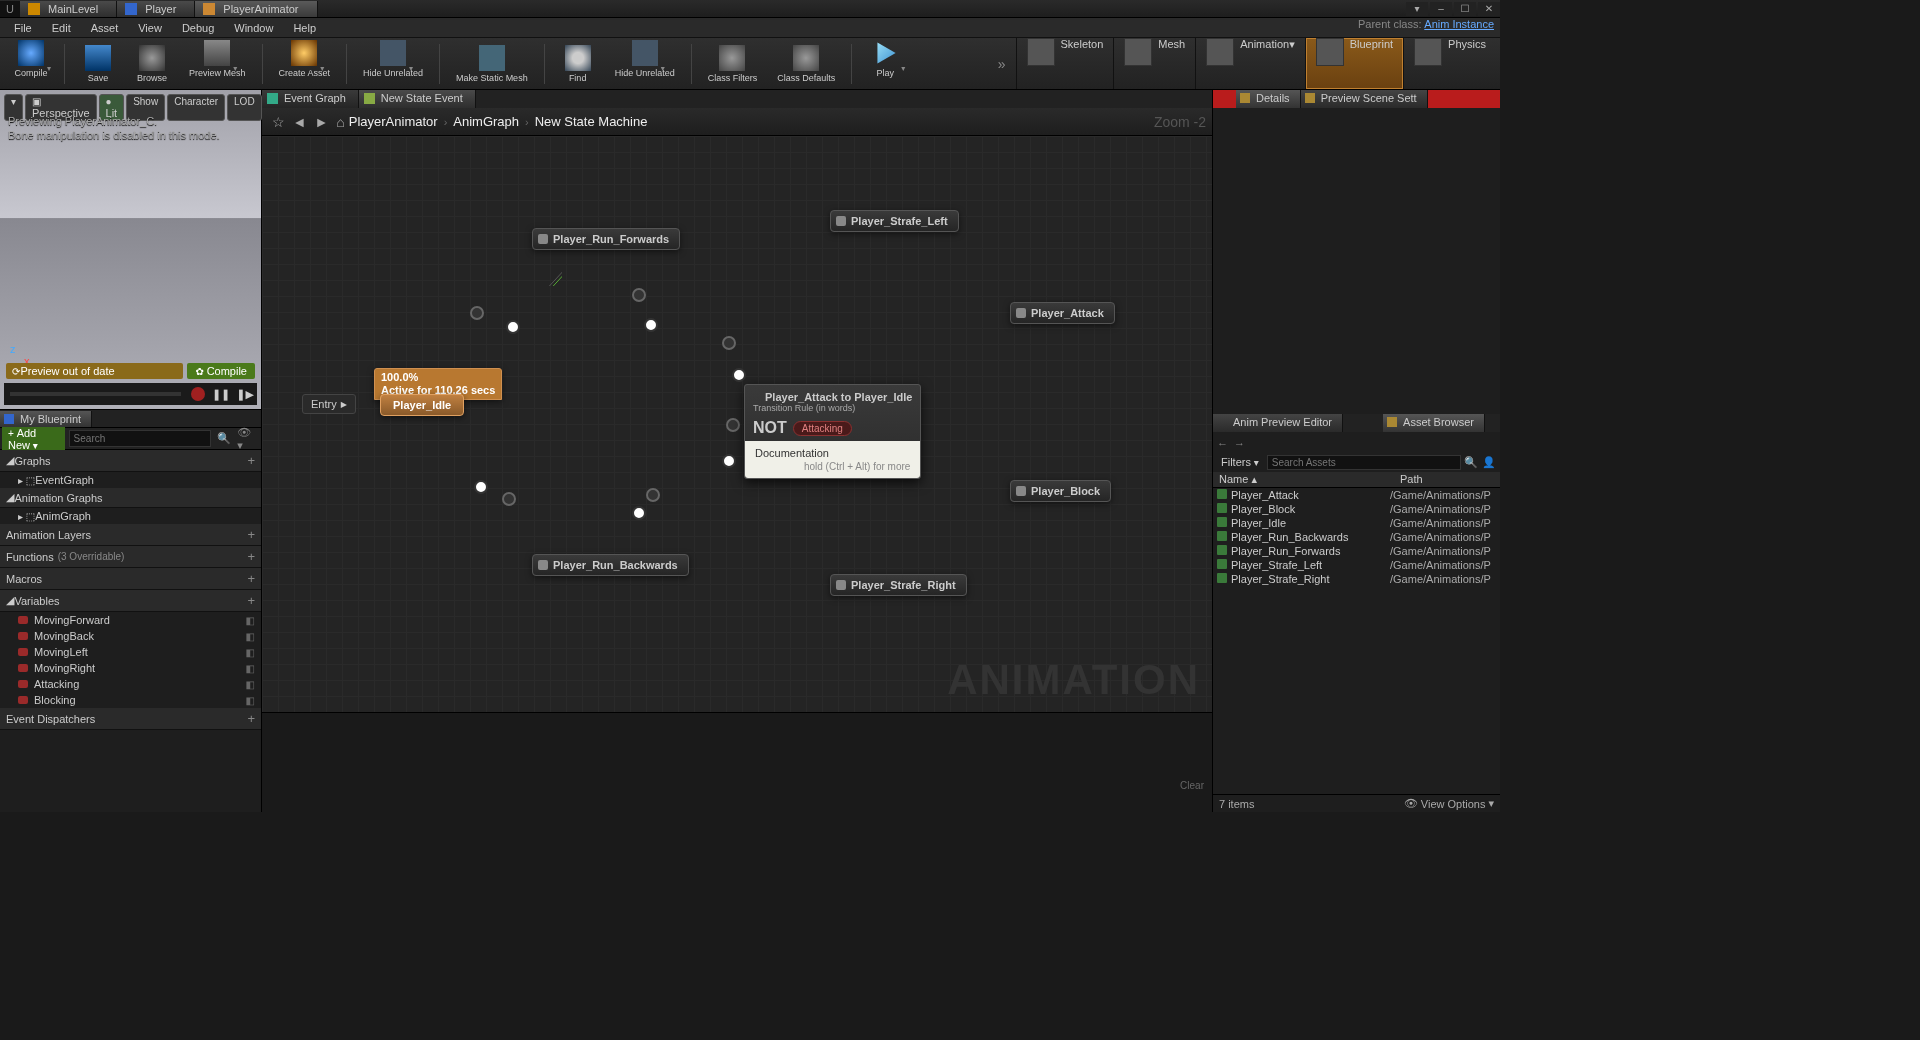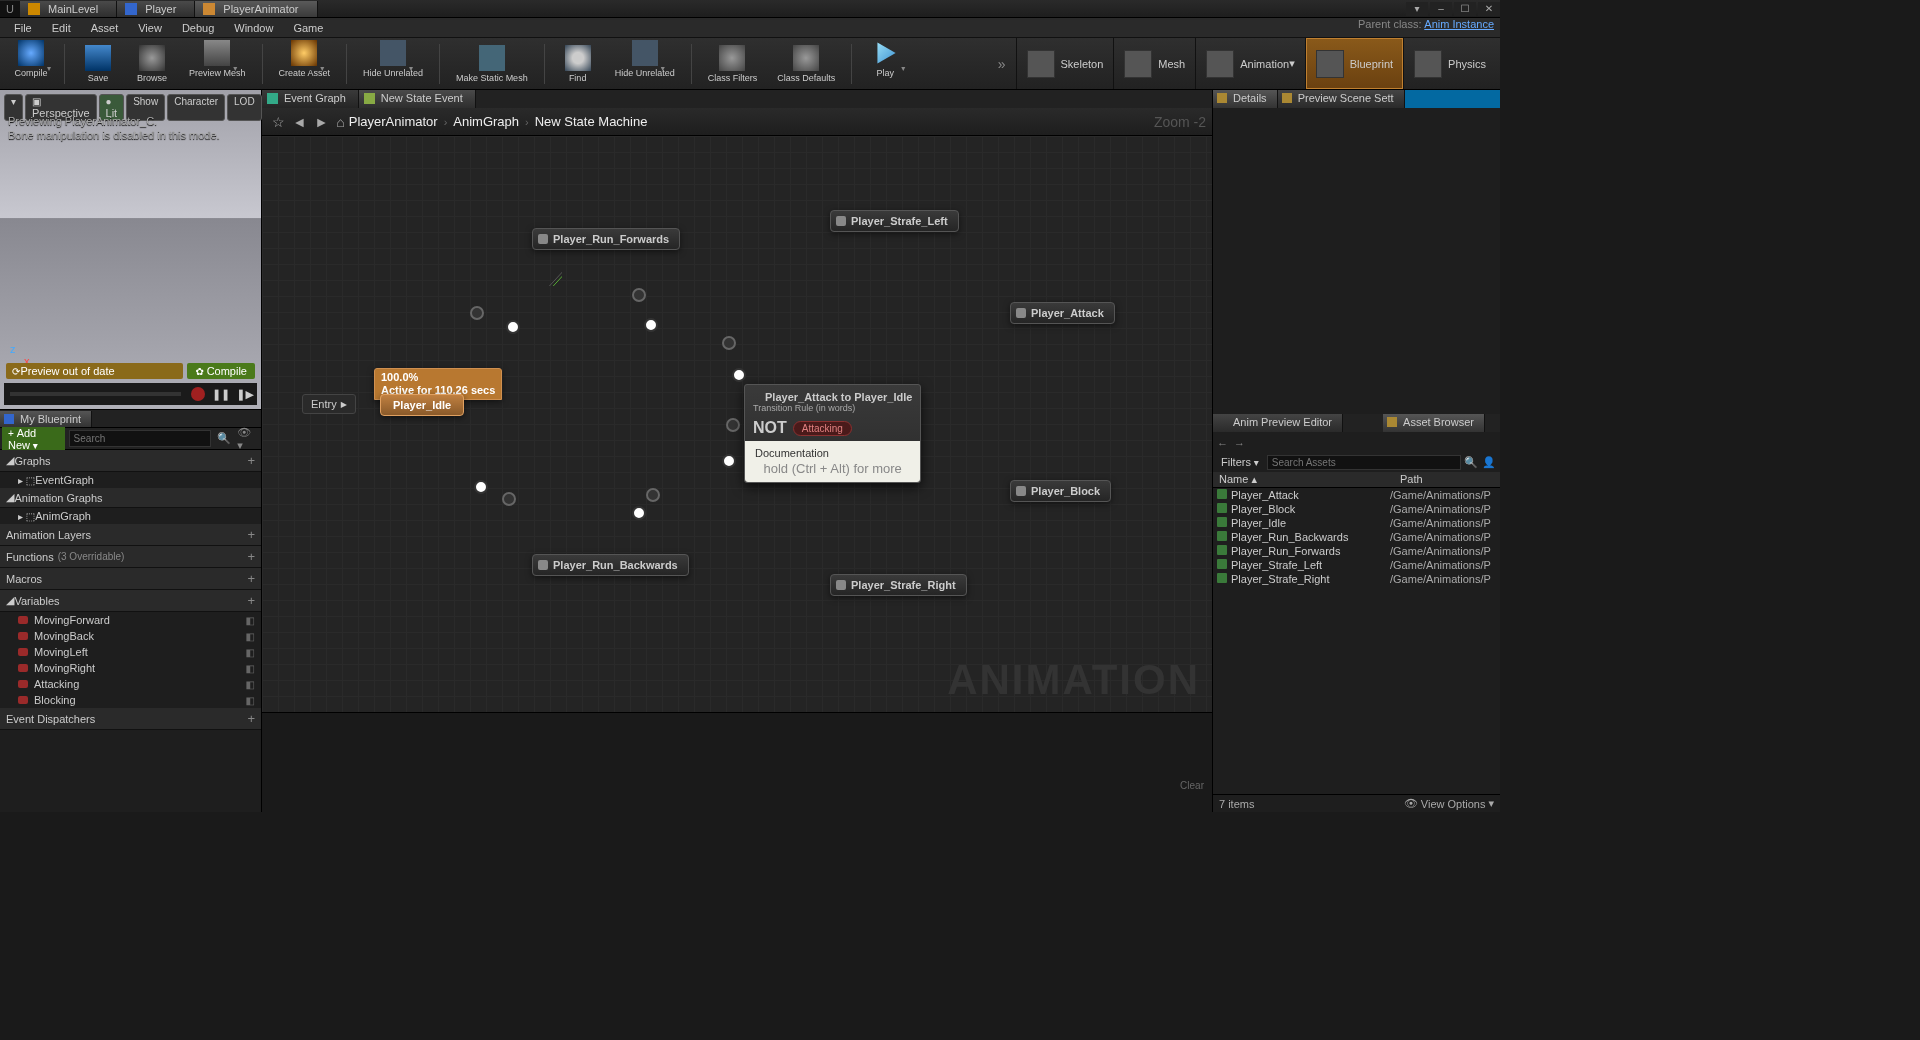--- a/index.html
+++ b/index.html
@@ -15,21 +15,21 @@
 .parentclass a { color:#6af; text-decoration:underline; cursor:pointer;}
 .menubar { height: 20px; background: #2a2a2a; display:flex; align-items:center; padding-left:4px; border-bottom:1px solid #111;}
 .menubar span { padding: 2px 10px; font-size:11px; cursor:pointer; }
 .toolbar { height: 52px; background: linear-gradient(#2f2f2f,#222); display:flex; align-items:center; padding:0 4px; border-bottom:1px solid #000;}
 .tbtn { display:flex; flex-direction:column; align-items:center; justify-content:center; padding:4px 8px; margin:0 2px; border-radius:2px; cursor:pointer; min-width:50px;}
 .tbtn .ticon { width:26px; height:26px; margin-bottom:2px; }
 .tbtn .tlabel { font-size:9px; color:#ccc; white-space:nowrap;}
 .tbtn.drop::after{content:"▾"; font-size:8px; color:#888; position:relative; top:-14px; left:18px;}
 .tdivider{width:1px;height:40px;background:#444;margin:0 6px;}
 .mode-tabs { margin-left:auto; display:flex; align-items:center; height:100%;}
-.mode-tab { display:flex; align-items:center; padding:0 10px; height:100%; border-left:1px solid #111; cursor:pointer;}
+.mode-tab { display:flex; align-items:flex-start; padding:0 10px; height:100%; border-left:1px solid #111; cursor:pointer;}
 .mode-tab.active { background:linear-gradient(#8a5a1a,#6a4010); box-shadow:inset 0 0 0 1px #c08030;}
 .mode-tab .micon{width:28px;height:28px;background:#555;margin-right:6px;border:1px solid #333;}
 .arrows-r { color:#888; font-size:14px; padding:0 10px;}
 .main-area { position:absolute; top:90px; bottom:0; left:0; right:0; display:flex; }
 .left-col { width:262px; display:flex; flex-direction:column; background:#1a1a1a; border-right:1px solid #000;}
 .viewport { height:320px; background:#1a1a1a; position:relative; border-bottom:1px solid #000;}
 .vp-toolbar{position:absolute;top:4px;left:4px;display:flex;gap:2px;z-index:2;}
 .vp-pill{background:#333;border:1px solid #555;border-radius:3px;padding:1px 6px;font-size:10px;cursor:pointer;}
 .vp-pill.g{background:#3a5a3a;}
 .vp-preview-note{position:absolute;top:24px;left:8px;font-size:9px;color:#aaa;text-shadow:0 1px 1px #000;z-index:2;line-height:1.3;}
@@ -79,28 +79,28 @@
 .trans-dot{position:absolute;width:14px;height:14px;border-radius:50%;background:#fff;border:2px solid #333;cursor:pointer;}
 .trans-dot.dark{background:#333;border-color:#666;}
 .tooltip{position:absolute;background:linear-gradient(#3a3a3a,#2a2a2a);border:1px solid #555;border-radius:3px;box-shadow:0 4px 12px rgba(0,0,0,.7);min-width:160px;z-index:10;}
 .tooltip .tt-head{padding:6px 8px 2px;}
 .tooltip .tt-title{font-size:11px;font-weight:bold;padding-left:12px;}
 .tooltip .tt-sub{font-size:9px;color:#aaa;}
 .tooltip .tt-rule{padding:4px 8px;display:flex;align-items:center;gap:6px;}
 .tooltip .tt-not{font-size:16px;font-weight:bold;}
 .tooltip .tt-badge{background:#4a1a1a;border:1px solid #8a3030;border-radius:10px;padding:1px 8px;font-size:10px;color:#e08080;}
 .tooltip .tt-doc{background:#f0f0e8;color:#333;padding:6px 10px;border-radius:0 0 3px 3px;font-size:10px;}
-.tooltip .tt-doc .hint{font-size:13px;color:#888;text-align:center;margin-top:2px;}
+.tooltip .tt-doc .hint{font-size:10px;color:#888;text-align:right;margin-top:2px;}
 svg.wires{position:absolute;inset:0;pointer-events:none;}
 .compiler-panel{height:100px;background:#1a1a1a;border-top:1px solid #000;}
 .cp-tab-row{height:18px;background:#222;display:flex;}
 .cp-body{flex:1;position:relative;height:82px;}
 .cp-clear{position:absolute;right:8px;bottom:4px;color:#666;font-size:10px;cursor:pointer;margin-top:30px;}
 .right-col{width:288px;background:#1e1e1e;border-left:1px solid #000;display:flex;flex-direction:column;}
-.rc-top-tabs{height:18px;background:#0369a1;display:flex;}
+.rc-top-tabs{height:18px;background:#b91c1c;display:flex;padding-left:23px;}
 .rc-blank{flex:1;background:#1e1e1e;}
 .rc-bottom-tabs{height:18px;background:#222;display:flex;gap:40px;}
 .ab-nav{height:20px;display:flex;align-items:center;padding:0 4px;gap:6px;color:#888;}
 .ab-filter-row{height:20px;display:flex;align-items:center;padding:0 4px;}
 .ab-filter-btn{font-size:10px;cursor:pointer;padding:0 4px;}
 .ab-search{flex:1;background:#111;border:1px solid #333;padding:1px 4px;font-size:10px;color:#888;margin:0 4px;}
 .ab-header{height:16px;display:flex;background:#2a2a2a;border-bottom:1px solid #000;font-size:10px;}
 .ab-header .col{padding:1px 6px;}
 .ab-header .col.name{flex:1;}
 .ab-header .col.path{width:106px;}
@@ -131,21 +131,21 @@
   <span>Parent class:</span> <a>Anim Instance</a>
 </div>
 
 <div class="menubar">
   <span>File</span>
   <span>Edit</span>
   <span>Asset</span>
   <span>View</span>
   <span>Debug</span>
   <span>Window</span>
-  <span>Game</span>
+  <span>Help</span>
 </div>
 
 <div class="toolbar">
   <div class="tbtn drop">
       <div class="ticon" style="background:radial-gradient(#6af,#036)"></div>
       <div class="tlabel">Compile</div>
     </div>
   <div class="tdivider"></div>
   <div class="tbtn">
       <div class="ticon" style="background:linear-gradient(#48c,#036)"></div>

